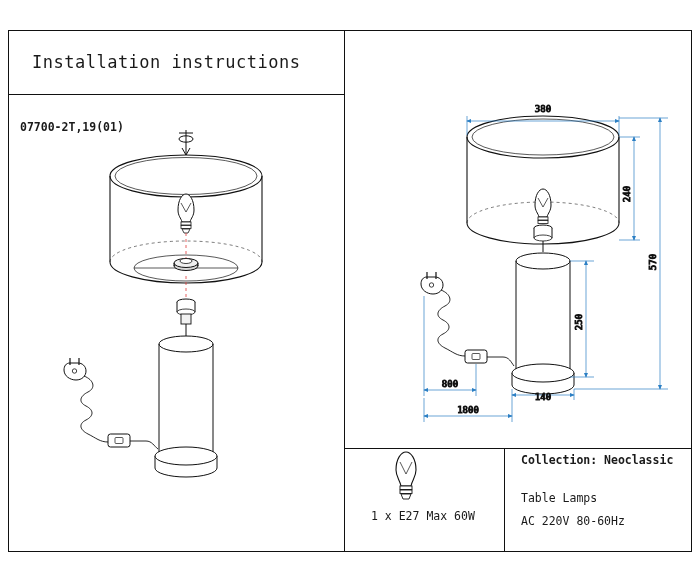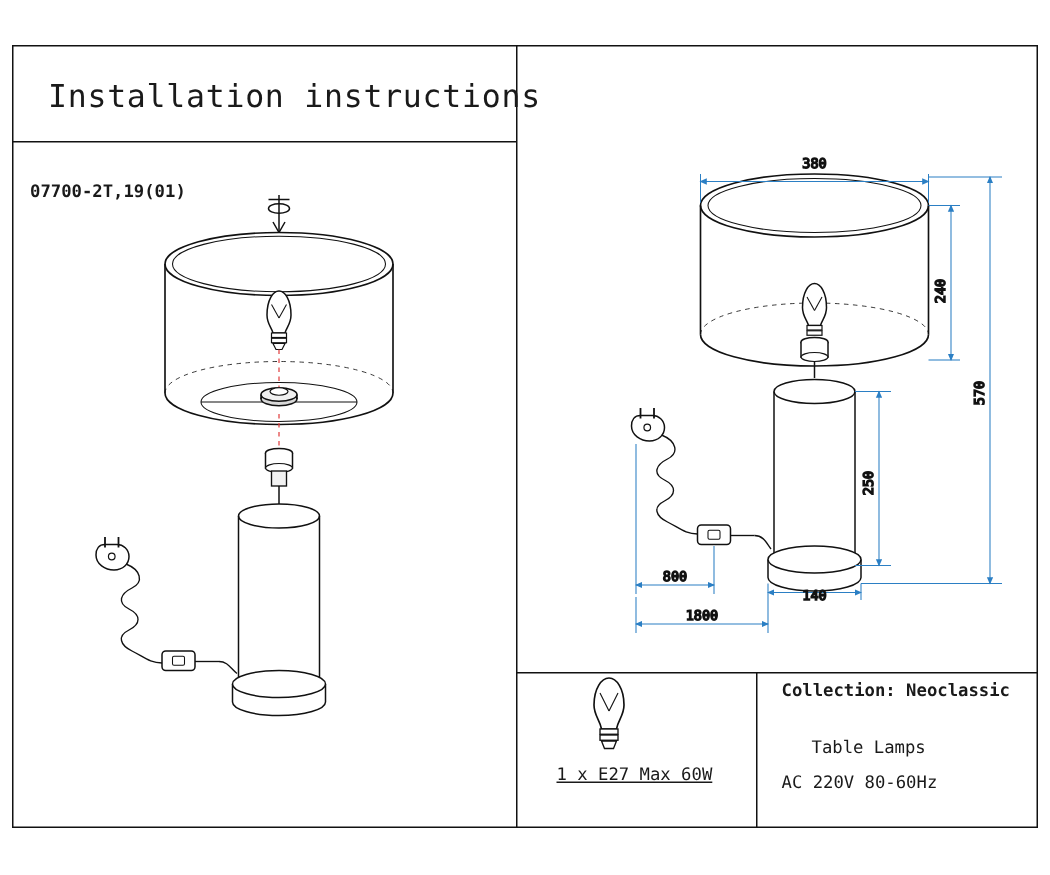--- a/index.html
+++ b/index.html
@@ -58,43 +58,43 @@
     top: 448px;
     width: 0;
     height: 104px;
     border-left: 1.2px solid #111;
   }
 
   .title {
     position: absolute;
     left: 32px;
     top: 52px;
-    font-size: 21px;
+    font-size: 17px;
     letter-spacing: 0.5px;
     white-space: nowrap;
     text-align: right;
   }
   .model-code {
     position: absolute;
     left: 20px;
     top: 120px;
     font-size: 11.5px;
     letter-spacing: 0px;
     white-space: nowrap;
     font-weight: bold;
   }
 
   .lamp-info-text {
     position: absolute;
     font-size: 11.5px;
     white-space: nowrap;
   }
-  #bulb-spec-label { left: 371px; top: 509px; text-decoration: underline; }
+  #bulb-spec-label { left: 371px; top: 509px; }
   #collection-line { left: 521px; top: 453px; font-weight: bold; }
-  #category-line   { left: 521px; top: 491px; margin-left: 20px; }
+  #category-line   { left: 521px; top: 491px; }
   #voltage-line    { left: 521px; top: 514px; }
 
   svg { display: block; }
   .drawing {
     position: absolute;
     left: 0;
     top: 0;
     width: 700px;
     height: 583px;
     pointer-events: none;

